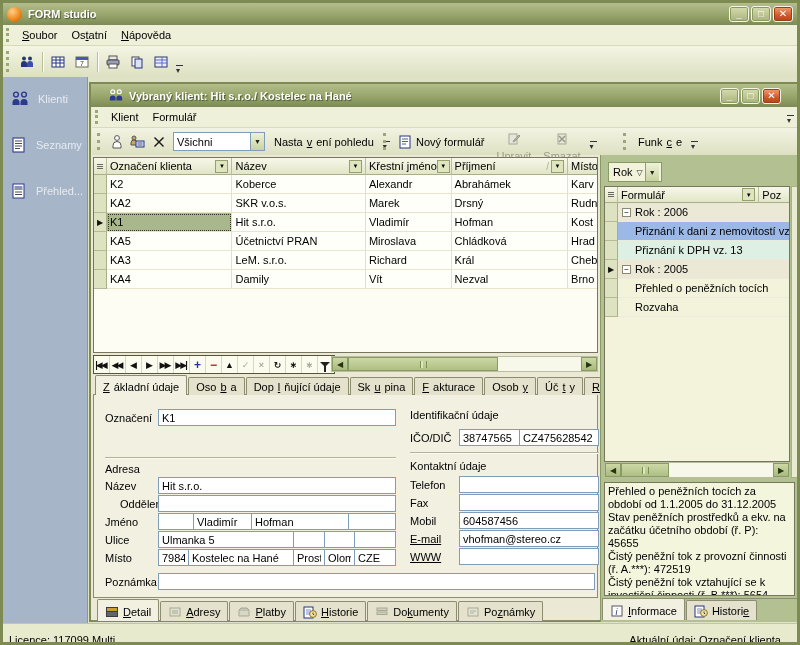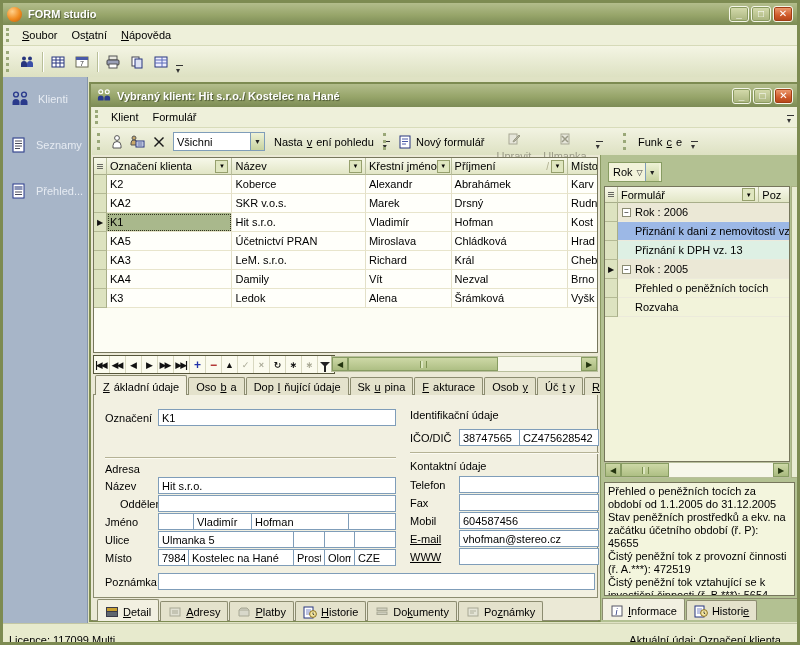--- a/index.html
+++ b/index.html
@@ -41,21 +41,21 @@
     border-top:1px solid #c2c6a4; display:flex; align-items:center; padding:0 6px; }
   .statusbar .right { margin-left:auto; padding-right:10px; }
   .sizegrip { position:absolute; right:1px; bottom:2px; width:10px; height:10px;
     background:repeating-linear-gradient(135deg,#9aa87a 0 1px,transparent 1px 4px); }
 
   
   .client-win { position:absolute; left:86px; top:79px; width:711px; height:540px;
     background:#ebe9d6; border:2px solid #7d8b52; }
   .cw-title { position:absolute; left:0; top:0; width:707px; height:23px;
     background:linear-gradient(180deg,#b3bd8c 0%,#97a56a 55%,#7c8b55 100%);
-    display:flex; align-items:center; padding:0 5px; color:#fff; font-weight:bold; }
+    display:flex; align-items:center; padding:0 17px; color:#fff; font-weight:bold; }
   .cw-title .t-text { text-shadow:1px 1px 1px #4a5530; white-space:nowrap; overflow:hidden; }
   .cw-title .winbtn { width:19px; height:16px; }
   .cw-menubar { position:absolute; left:1px; top:23px; width:705px; height:21px; background:#eef0da;
     border-bottom:1px solid #d8dcba; display:flex; align-items:center; }
   .cw-toolbar { position:absolute; left:1px; top:44px; width:705px; height:27px;
     background:linear-gradient(180deg,#f2f3e2,#dde1c2); }
   .tb-group { position:absolute; top:2px; height:23px; display:flex; align-items:center; }
   .tb-btn { height:21px; display:flex; align-items:center; gap:4px; padding:0 5px; border:1px solid transparent; border-radius:2px; }
   .tb-btn.disabled { color:#9a9a86;flex-direction:column; }
   .combo { width:92px; height:19px; background:#fff; border:1px solid #7f9db9; display:flex; align-items:center; }
@@ -301,21 +301,21 @@
               <rect x="2" y="2" width="8" height="10" fill="#e6e6da" stroke="#a8a894"></rect>
               <path d="M12 3 L7 8 L6 10 L8 9 L13 4 Z" fill="#b8b8a4" stroke="#9a9a86"></path>
             </svg>
           <span>Upravit</span>
         </span>
         <span class="tb-btn disabled">
           <svg class="ico-14" viewBox="0 0 14 14">
               <rect x="3" y="2" width="8" height="10" fill="#e6e6da" stroke="#a8a894"></rect>
               <path d="M4 4 L10 10 M10 4 L4 10" stroke="#9a9a86" stroke-width="1.5"></path>
             </svg>
-          <span>Ulmanka</span>
+          <span>Smazat</span>
         </span>
         <span class="overflow"><b></b>▾</span>
       </div>
 
       <div class="tb-group" style="left:528px">
         <span class="grip"></span>
         <span class="tb-btn">Funk<u>c</u>e</span>
         <span class="overflow"><b></b>▾</span>
       </div>
     </div>
@@ -388,28 +388,20 @@
         <div class="cell c4">Král</div>
         <div class="cell c5">Cheb</div>
       </div>
       <div class="trow">
         <div class="ind c0"></div>
         <div class="cell c1">KA4</div>
         <div class="cell c2">Damily</div>
         <div class="cell c3">Vít</div>
         <div class="cell c4">Nezval</div>
         <div class="cell c5">Brno</div>
-      </div>
-      <div class="trow">
-        <div class="ind c0"></div>
-        <div class="cell c1">K3</div>
-        <div class="cell c2">Ledok</div>
-        <div class="cell c3">Alena</div>
-        <div class="cell c4">Šrámková</div>
-        <div class="cell c5">Vyšk</div>
       </div>
     </div>
 
     <div class="navigator">
       <span class="nav-btn">|◀◀</span>
       <span class="nav-btn">◀◀</span>
       <span class="nav-btn">◀</span>
       <span class="nav-btn">▶</span>
       <span class="nav-btn">▶▶</span>
       <span class="nav-btn">▶▶|</span>

